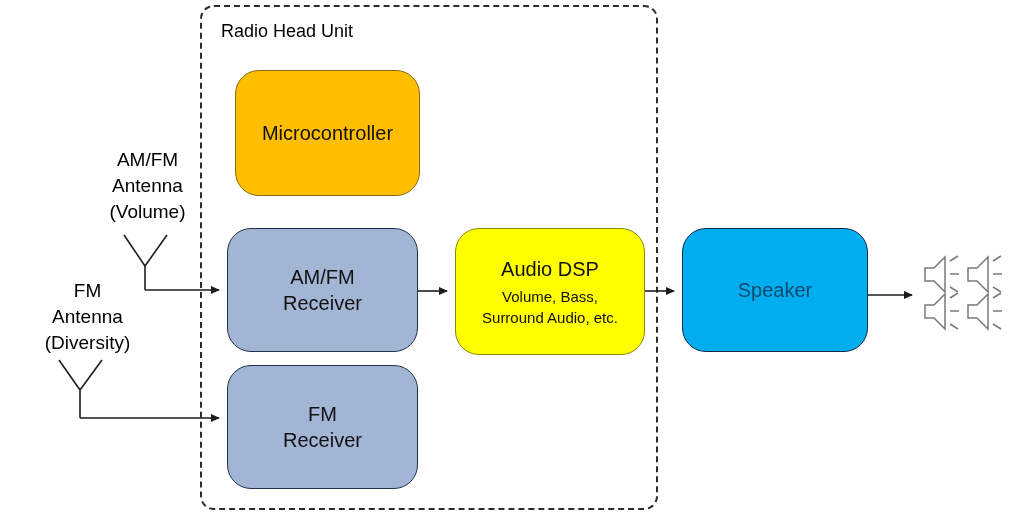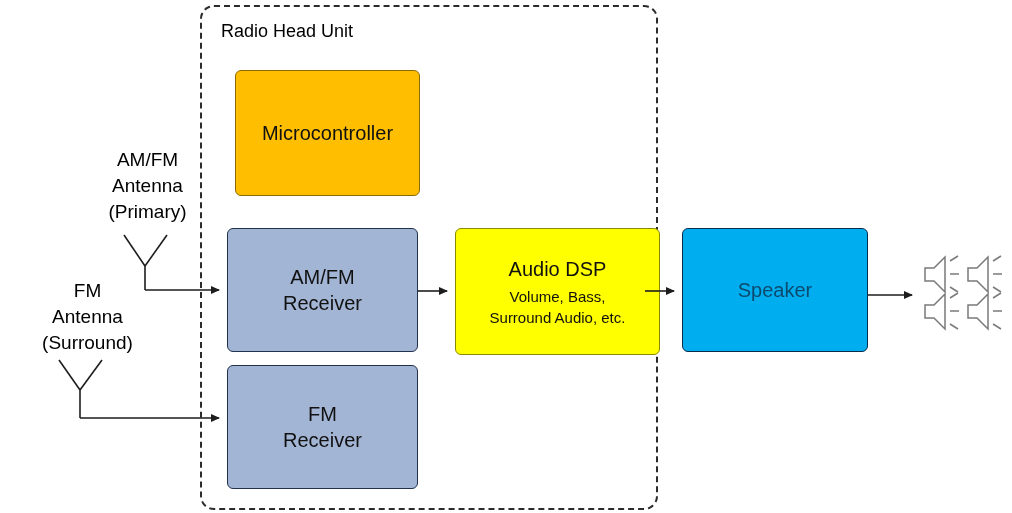--- a/index.html
+++ b/index.html
@@ -35,21 +35,21 @@
     font-size: 18px;
     line-height: 32px;
     white-space: nowrap;
     color: #000;
   }
   
   .block {
     position: absolute;
     box-sizing: border-box;
     border: 1.5px solid #2a2a2a;
-    border-radius: 6px;
+    border-radius: 24px;
     display: flex;
     flex-direction: column;
     align-items: center;
     justify-content: center;
     text-align: center;
     color: #111111;
   }
   .block .line {
     display: block;
     white-space: nowrap;
@@ -69,21 +69,21 @@
     line-height: 26px;
   }
   .blk-fm {
     left: 227px; top: 365px; width: 191px; height: 124px;
     background: #A3B5D4;
     border-color: #22324d;
     font-size: 20px;
     line-height: 26px;
   }
   .blk-dsp {
-    left: 455px; top: 228px; width: 205px; height: 127px;
+    left: 455px; top: 228px; width: 190px; height: 127px;
     background: #FFFF00;
     border-color: #8a8a00;
   }
   .blk-dsp .title {
     font-size: 20px;
     line-height: 26px;
     margin-bottom: 4px;
     white-space: nowrap;
   }
   .blk-dsp .sub {
@@ -146,27 +146,27 @@
     <span class="sub">Surround Audio, etc.</span>
   </div>
 
   <div class="block blk-amp">
     <span class="line">Speaker</span>
   </div>
 
   <div class="ant-label ant-label-1">
     <div>AM/FM</div>
     <div>Antenna</div>
-    <div>(Primary)</div>
+    <div>(Volume)</div>
   </div>
 
   <div class="ant-label ant-label-2">
     <div>FM</div>
     <div>Antenna</div>
-    <div>(Surround)</div>
+    <div>(Diversity)</div>
   </div>
 
   <svg class="overlay" viewBox="0 0 1012 513">
     <defs>
       <marker id="arrowhead" markerWidth="9" markerHeight="8" refX="8" refY="4" orient="auto" markerUnits="userSpaceOnUse">
         <path d="M0,0 L9,4 L0,8 z" fill="#1d1d1d"></path>
       </marker>
     </defs>
 
     <g fill="none" stroke="#1d1d1d" stroke-width="1.6">

